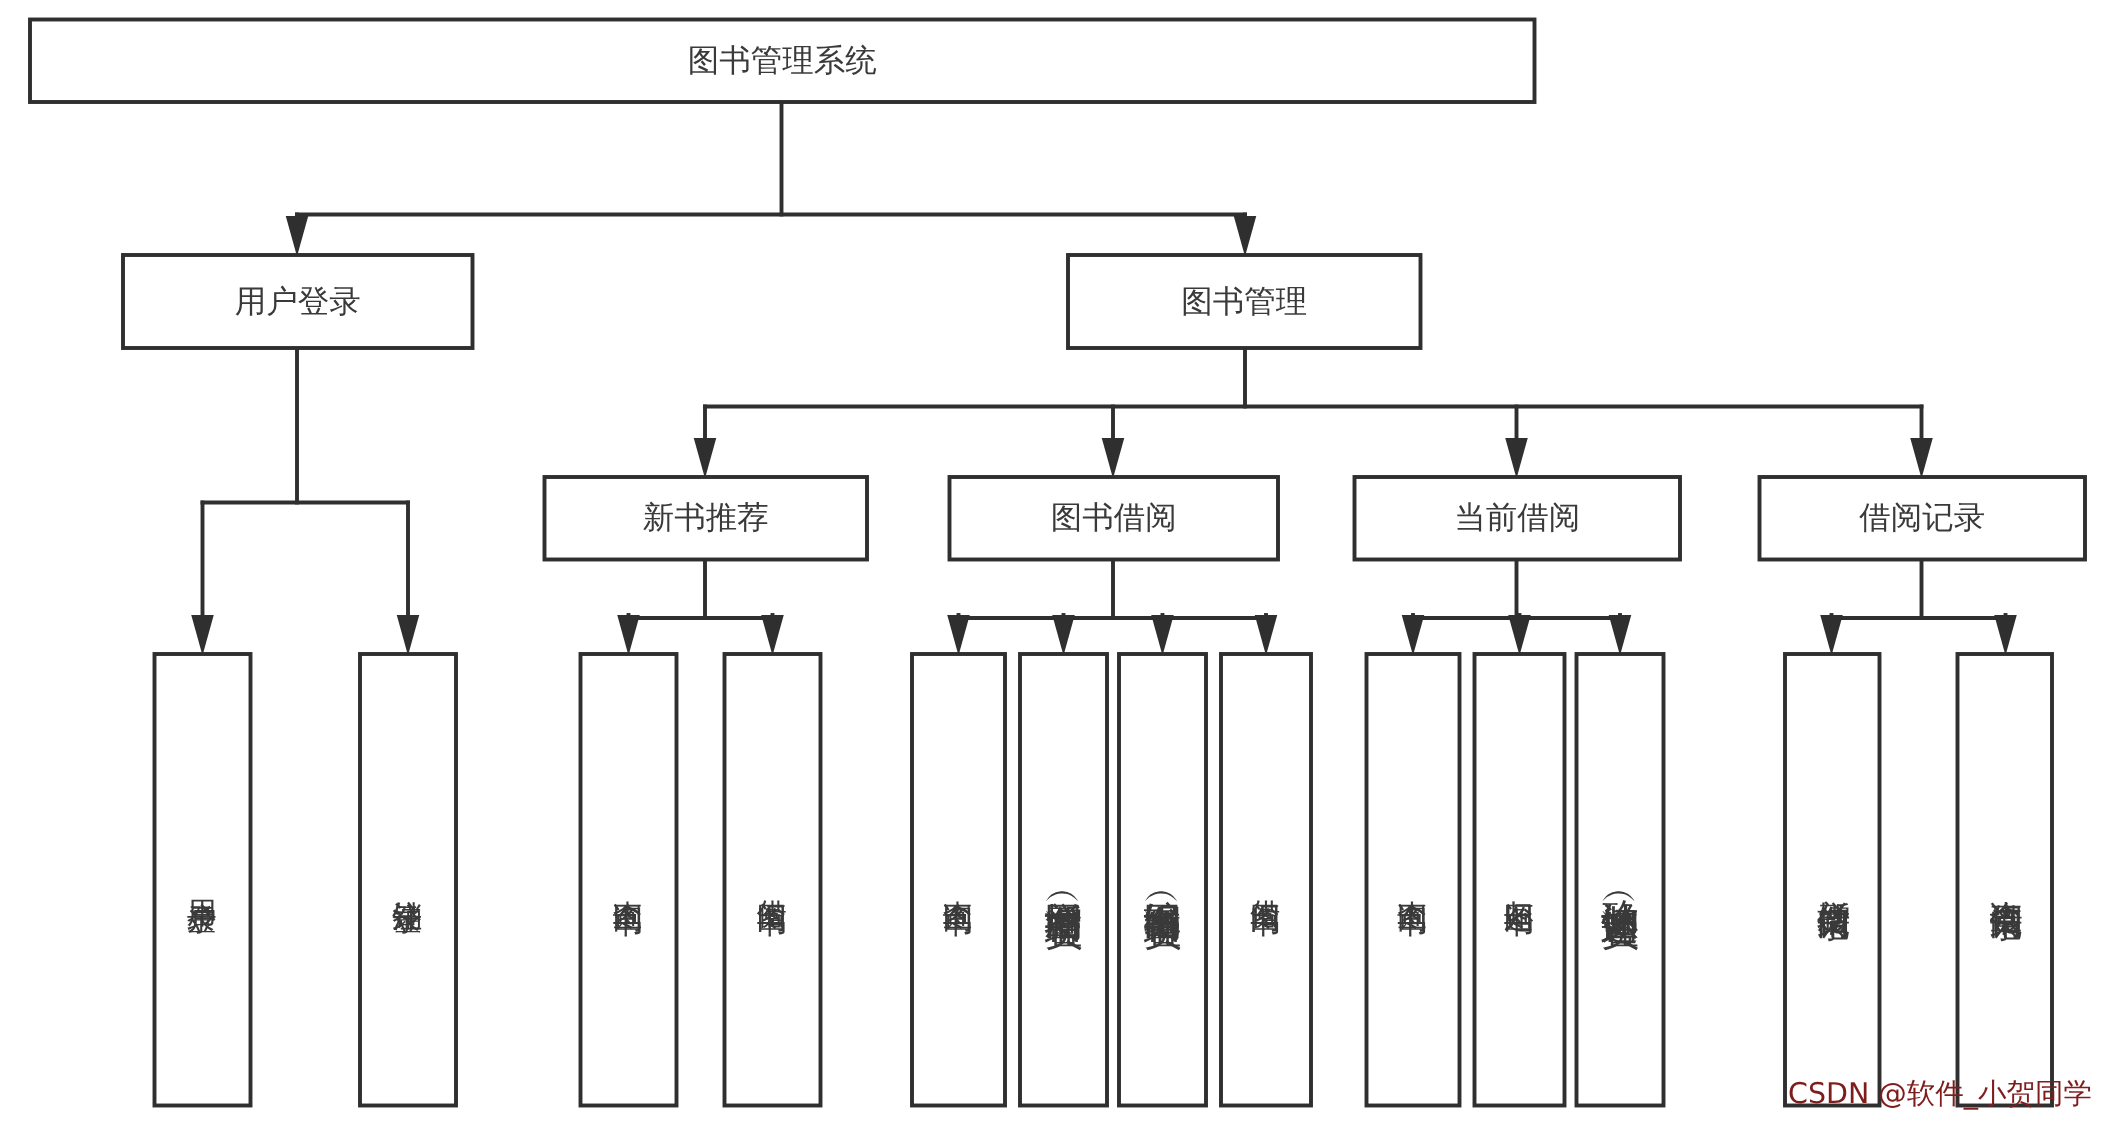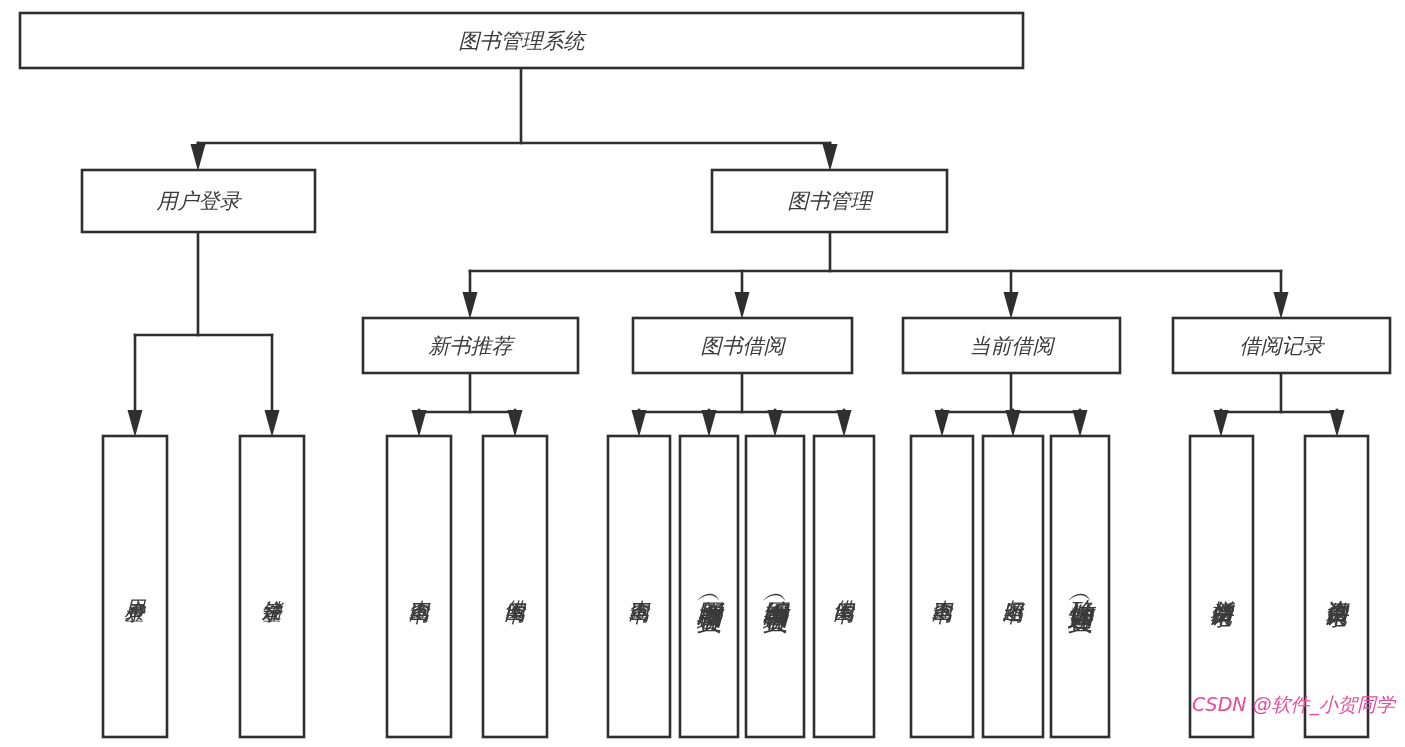--- a/index.html
+++ b/index.html
@@ -11,21 +11,20 @@
     width: 1405px;
     height: 747px;
     font-family: "DejaVu Sans", "Liberation Sans", sans-serif;
     overflow: hidden;
   }
   #diagram-root {
     position: relative;
     width: 1405px;
     height: 547px;
     background: #ffffff;
-    font-style: italic;
   }
   svg.diagram-canvas {
     position: absolute;
     left: 0;
     top: 0;
     width: 1405px;
     height: 747px;
   }
   .node-box {
     fill: #ffffff;
@@ -204,21 +203,21 @@
       <g>
         <rect class="node-box" x="1051" y="436" width="58" height="301"></rect>
       </g>
       <g>
         <rect class="node-box" x="1190" y="436" width="63" height="301"></rect>
       </g>
       <g>
         <rect class="node-box" x="1305" y="436" width="63" height="301"></rect>
       </g>
     </svg>
-  <div class="watermark" style="left: 1192px; top: 692px; color: #ec4899;">CSDN @软件_小贺同学</div>
+  <div class="watermark" style="left: 1192px; top: 716px; color: #7f1d1d;">CSDN @软件_小贺同学</div>
 <div class="node-label-v" style="left: 103px; top: 436px; width: 64px; height: 301px; font-size: 20px;">用户登录</div>
     <div class="node-label-v" style="left: 240px; top: 436px; width: 64px; height: 301px; font-size: 20px;">注销登录</div>
     <div class="node-label-v" style="left: 387px; top: 436px; width: 64px; height: 301px; font-size: 20px;">查询图书</div>
     <div class="node-label-v" style="left: 483px; top: 436px; width: 64px; height: 301px; font-size: 20px;">借阅图书</div>
     <div class="node-label-v" style="left: 608px; top: 436px; width: 62px; height: 301px; font-size: 20px;">查询图书</div>
     <div class="node-label-v" style="left: 680px; top: 436px; width: 58px; height: 301px; font-size: 25px;">新增图书（管理员）</div>
     <div class="node-label-v" style="left: 746px; top: 436px; width: 58px; height: 301px; font-size: 25px;">编辑图书（管理员）</div>
     <div class="node-label-v" style="left: 814px; top: 436px; width: 60px; height: 301px; font-size: 20px;">借阅图书</div>
     <div class="node-label-v" style="left: 911px; top: 436px; width: 62px; height: 301px; font-size: 20px;">查询图书</div>
     <div class="node-label-v" style="left: 983px; top: 436px; width: 60px; height: 301px; font-size: 20px;">归还图书</div>

